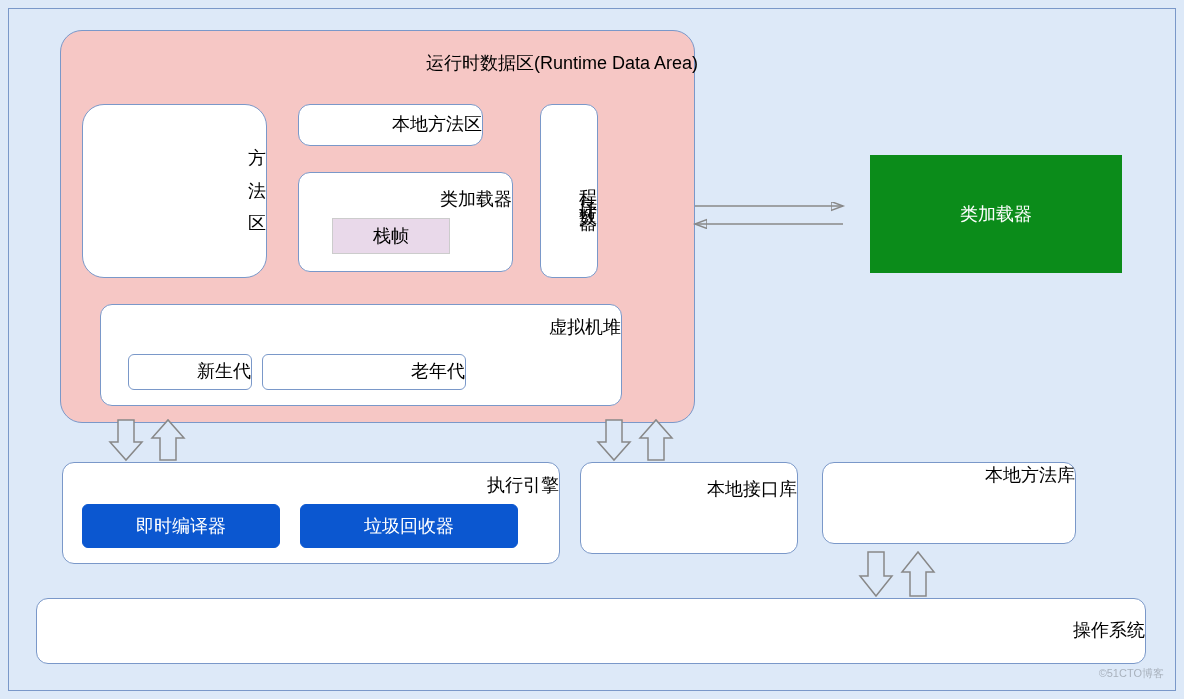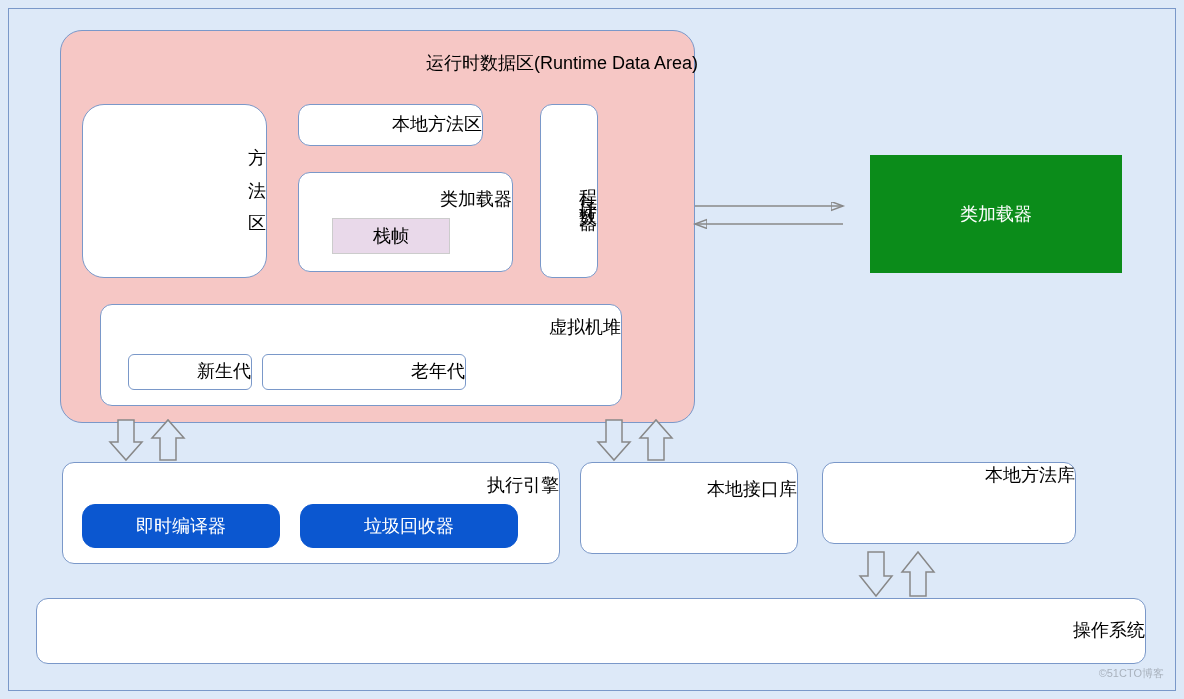--- a/index.html
+++ b/index.html
@@ -57,21 +57,21 @@
     display: flex; align-items: center; justify-content: center;
     border: 1px solid #0b8c1a;
     margin-left: 25px;
   }
   .blue-box {
     position: absolute;
     background: #0b57d0;
     color: #fff;
     display: flex; align-items: center; justify-content: center;
     border: 1px solid #0b57d0;
-    border-radius: 13px;
+    border-radius: 6px;
   }
   .stackframe {
     position: absolute;
     background: #e9d9ea;
     border: 1px solid #ccc;
     display: flex; align-items: center; justify-content: center;
   }
   .vtext {
     writing-mode: vertical-rl;
     letter-spacing: 6px;

